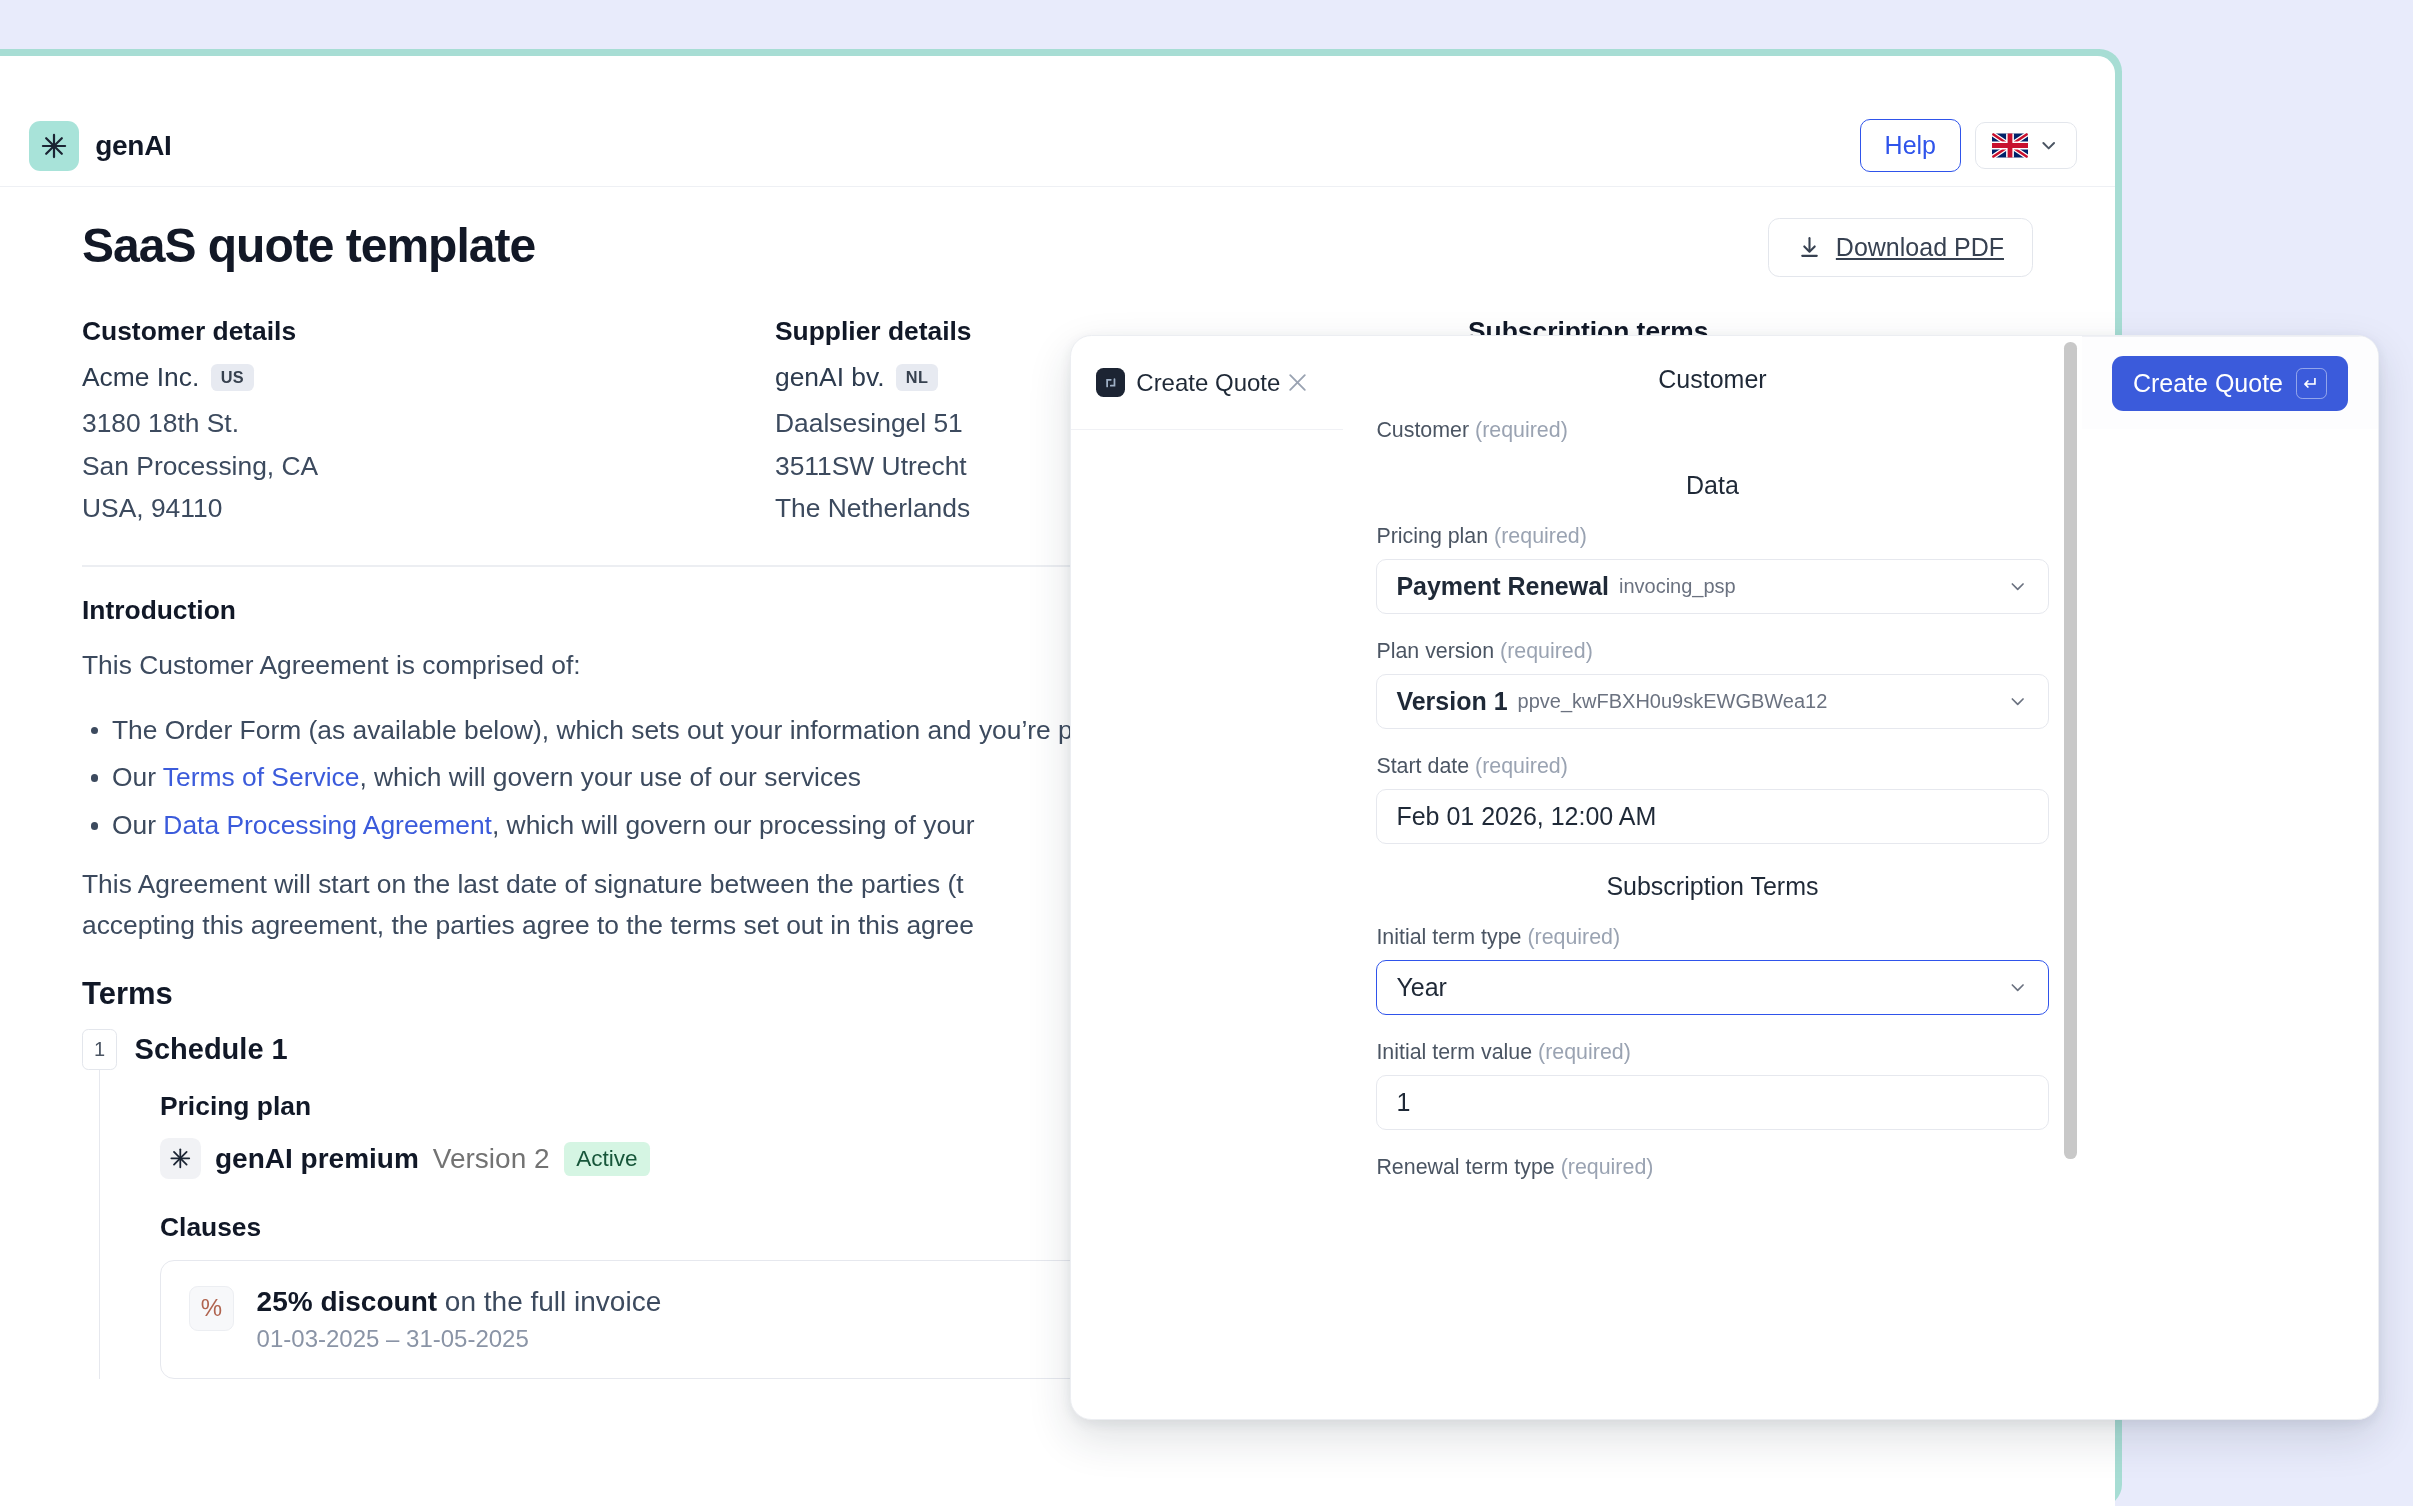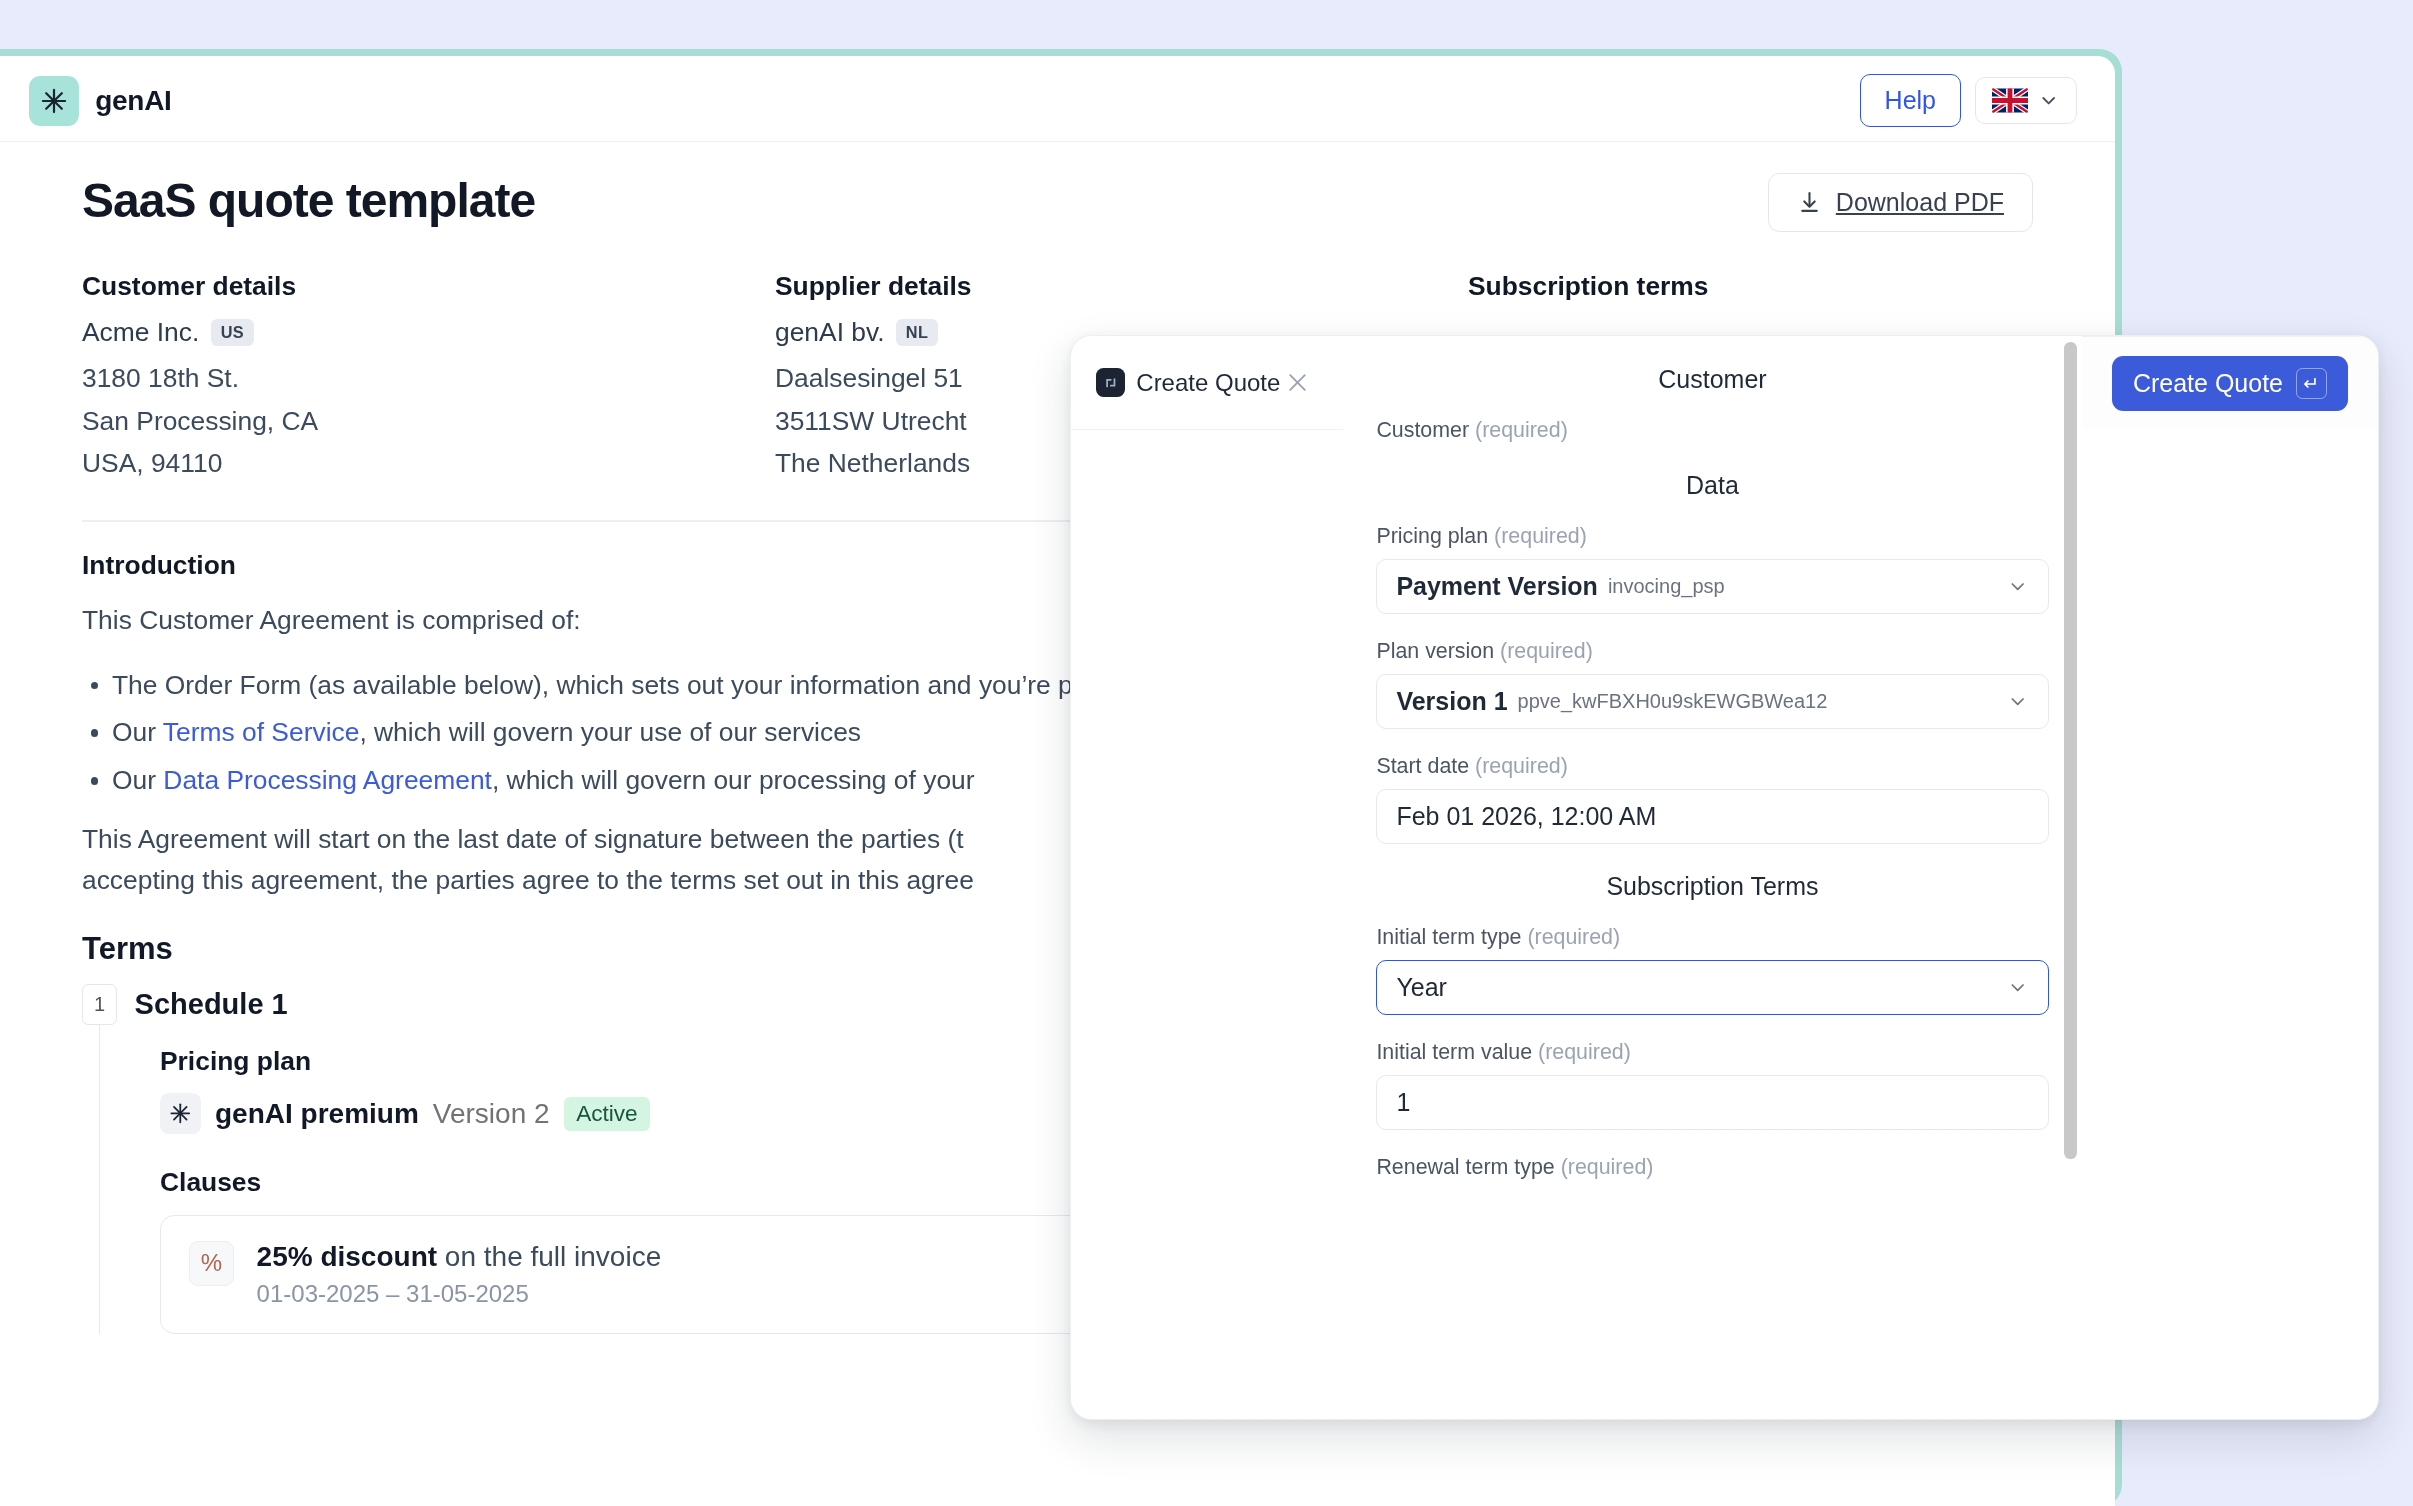--- a/index.html
+++ b/index.html
@@ -28,20 +28,21 @@
   }
 
   
   .app-header {
     position: relative;
     height: 86px;
     border-bottom: 1.3px solid #eef0f4;
     display: flex;
     align-items: center;
     padding: 4px 38px 0 29px;
+    margin-top: 45px;
   }
   .brand { display: flex; align-items: center; gap: 16.3px; }
   .brand-logo {
     width: 50px; height: 50px;
     background: #a8e3d9;
     border-radius: 11.3px;
     display: flex; align-items: center; justify-content: center;
     color: #1b2433;
   }
   .brand-name {
@@ -463,21 +464,21 @@
 
     <div class="field">
       <div class="field-label"><span>Customer</span><span class="req"> (required)</span></div>
     </div>
 
     <div class="group-title second">Data</div>
 
     <div class="field">
       <div class="field-label"><span>Pricing plan</span><span class="req"> (required)</span></div>
       <div class="control">
-        <span class="strong-val">Payment Version</span>
+        <span class="strong-val">Payment Renewal</span>
         <span class="mono-sub">invocing_psp</span>
         <svg class="caret" width="21.4" height="21.4" viewBox="0 0 24 24" fill="none" stroke="currentColor" stroke-width="1.9" stroke-linecap="round" stroke-linejoin="round">
             <polyline points="6 9 12 15 18 9"></polyline>
           </svg>
       </div>
     </div>
 
     <div class="field">
       <div class="field-label"><span>Plan version</span><span class="req"> (required)</span></div>
       <div class="control">

